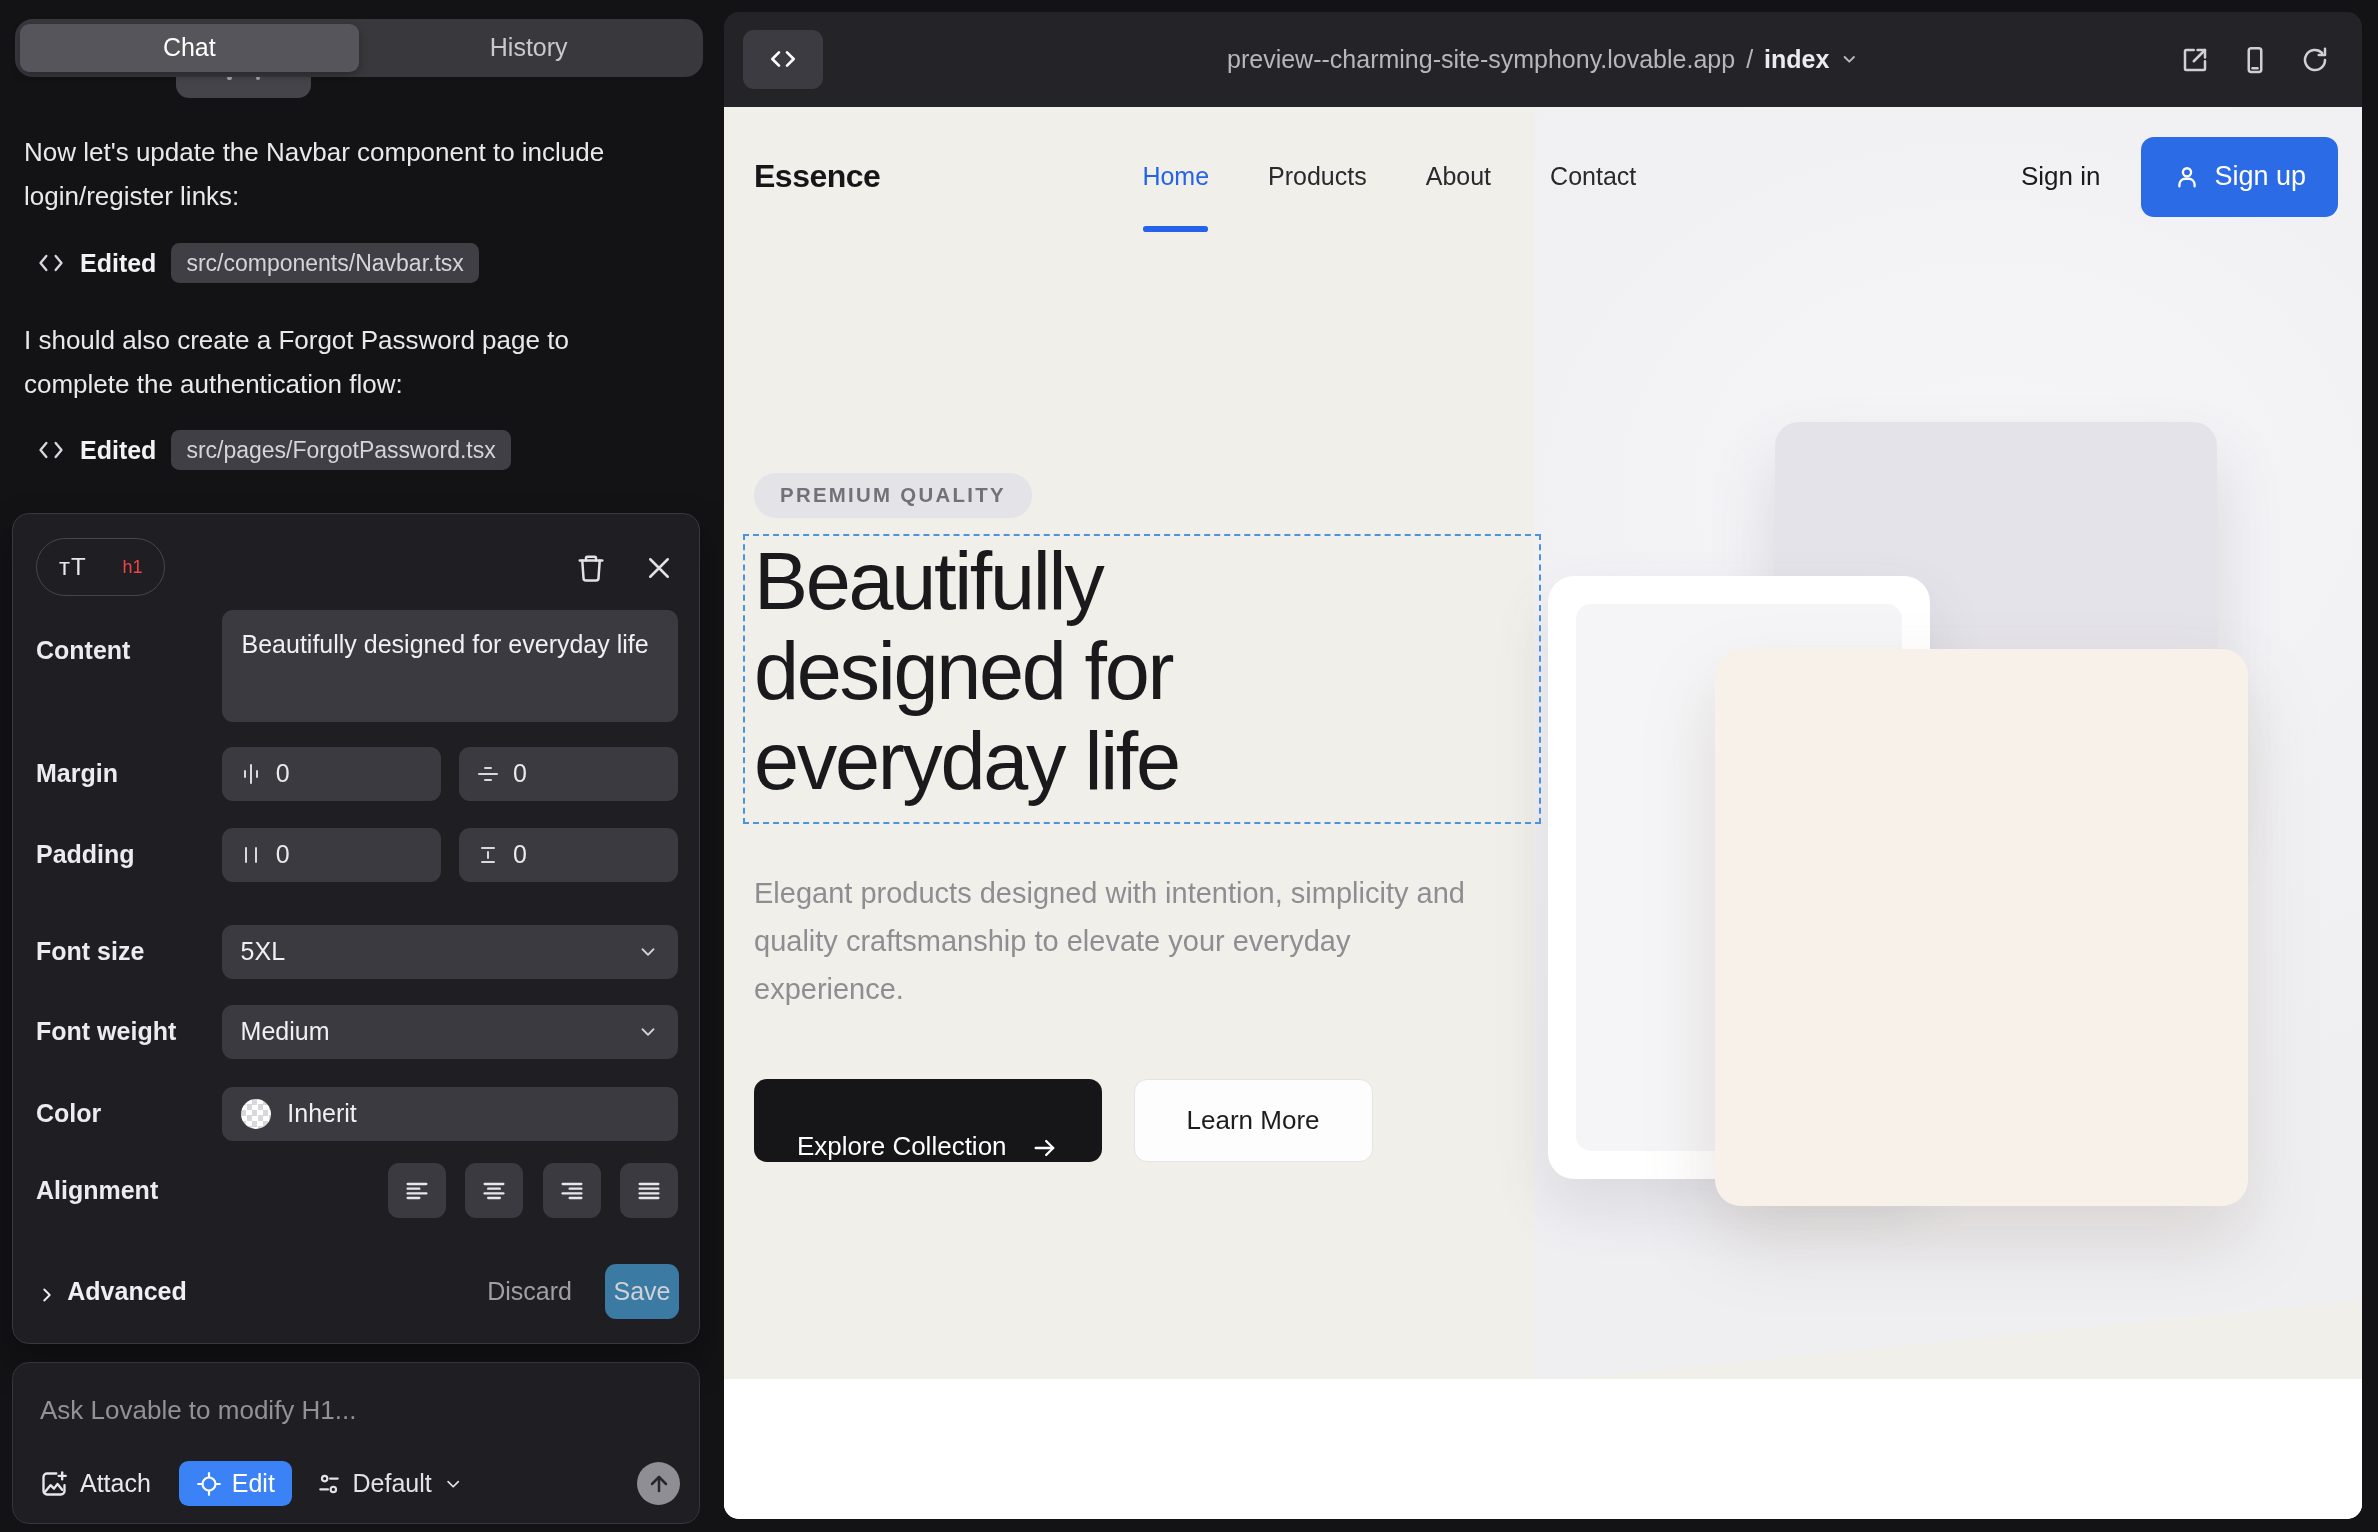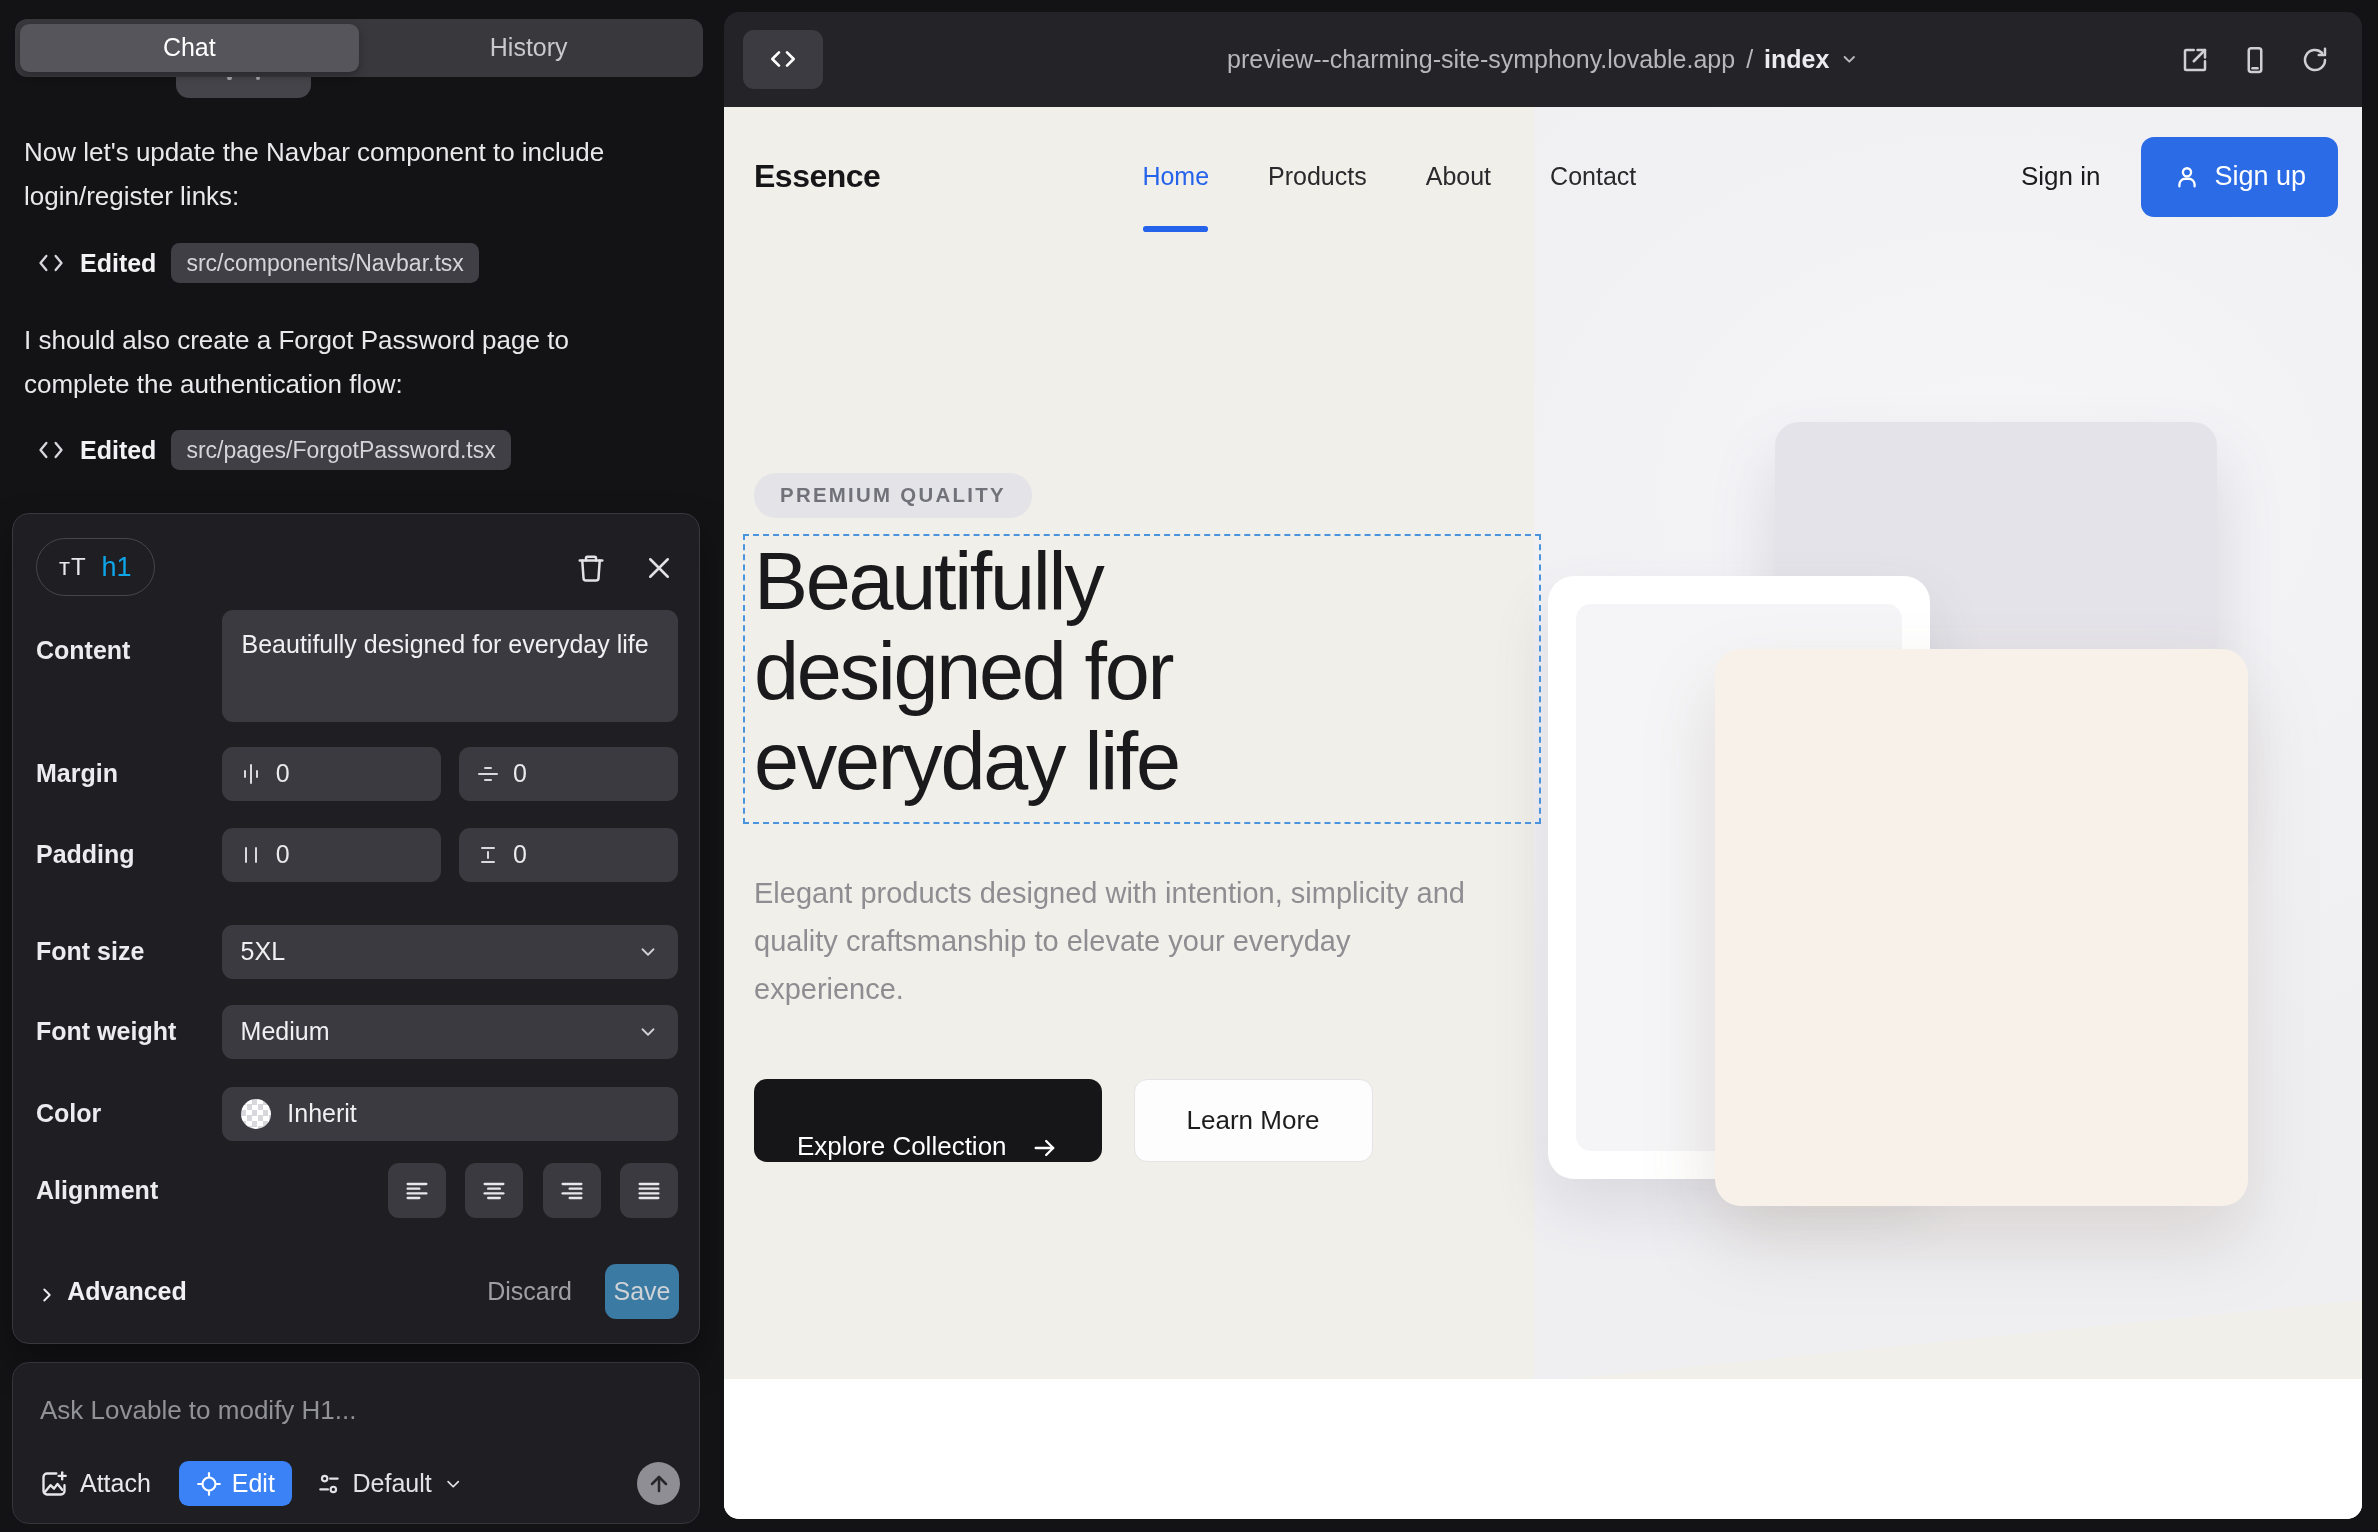--- a/index.html
+++ b/index.html
@@ -2,39 +2,39 @@
 <html style="font-size:15px"><head>
 <meta charset="utf-8">
 <style>
   html,body{margin:0;padding:0;background:#131316;}
   *{box-sizing:border-box;font-family:"Liberation Sans", sans-serif;}
   .stage{position:relative;width:2378px;height:1532px;background:#131316;overflow:hidden;}
 
   
   .left{position:absolute;left:0;top:0;width:722px;height:1532px;}
 
-  .tabbar{position:absolute;left:15px;top:18.6px;width:688px;height:58px;background:#38383d;border-radius:12px;display:flex;align-items:center;padding:4.6px;z-index:5;}
+  .tabbar{position:absolute;left:15px;top:18.6px;width:688px;height:58px;background:#38383d;border-radius:18px;display:flex;align-items:center;padding:4.6px;z-index:5;}
   .tab{flex:1;height:48px;border-radius:9.3px;display:flex;align-items:center;justify-content:center;font-size:25px;color:#c9c9cd;cursor:pointer;}
   .tab.active{background:#55555b;color:#ffffff;box-shadow:0 3.7px 9.3px rgba(0,0,0,.25);}
 
   .peek{position:absolute;left:176px;top:74px;width:135px;height:24px;background:#44444a;border-radius:0 0 13px 13px;display:flex;align-items:flex-start;justify-content:center;gap:24px;padding-top:1.9px;}
   .peek .dot{width:4.6px;height:4.6px;border-radius:50%;background:#a6a6ac;}
 
   .msg{position:absolute;left:24px;width:655px;margin:0;font-size:26px;line-height:44px;color:#e9e9ec;}
   .m1{top:130px;} .m2{top:318px;}
 
   .edited{position:absolute;left:37px;display:flex;align-items:center;gap:15px;color:#e4e4e8;}
   .e1{top:243px;} .e2{top:430px;}
   .edited-label{font-size:25px;font-weight:700;color:#f2f2f5;}
   .filechip{background:#3f3f45;border-radius:8.3px;padding:6.5px 15px;font-size:23px;color:#d4d4d9;}
 
   .panel{position:absolute;left:12px;top:513px;width:688px;height:831px;background:#1f1f23;border:1.9px solid #38383e;border-radius:16.7px;box-shadow:0 18.6px 37px rgba(0,0,0,.35);}
   .tagpill{position:absolute;left:23px;top:24px;height:58px;border:1.9px solid #45454c;border-radius:29px;display:flex;align-items:center;gap:15px;padding:0 22px;}
   .tglyph{font-size:24px;color:#e8e8ec;letter-spacing:0.9px;}
-  .tagname{font-size:27px;color:#0ea5e9;}
+  .tagname{font-size:18px;color:#ef4444;margin-left:21px;}
   .iconbtn{position:absolute;top:33px;width:41px;height:41px;background:none;border:none;padding:0;color:#e2e2e6;display:flex;align-items:center;justify-content:center;cursor:pointer;}
   .iconbtn.trash{left:557px;} .iconbtn.close{left:625px;}
 
   .row{position:absolute;left:23px;width:643px;display:flex;align-items:center;}
   .rlabel{font-size:25px;font-weight:600;color:#ececef;}
   .rctrl{position:absolute;left:186px;width:456px;display:flex;}
 
   .r-content{top:96px;align-items:flex-start;}
   .r-content .rlabel{margin-top:26px;}
   .contentbox{width:456px;height:112px;background:#3a3a40;border-radius:11px;padding:16px 19.5px;font-size:25px;line-height:37px;color:#f0f0f3;}

